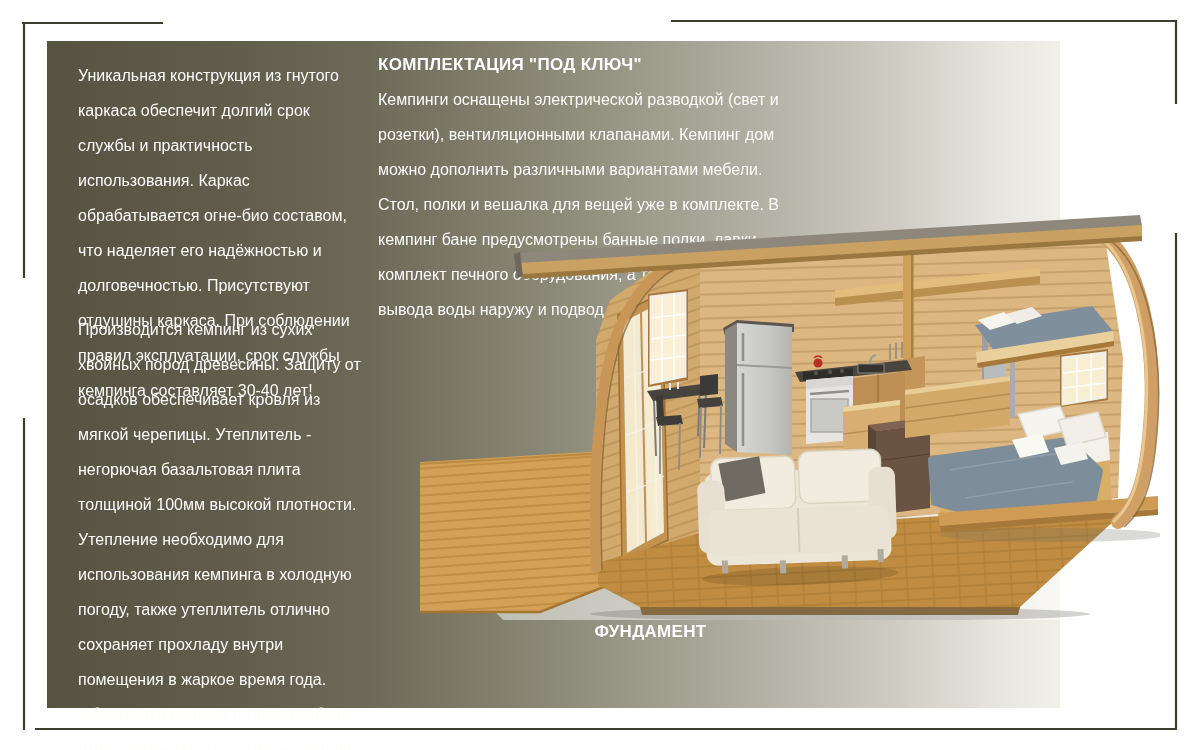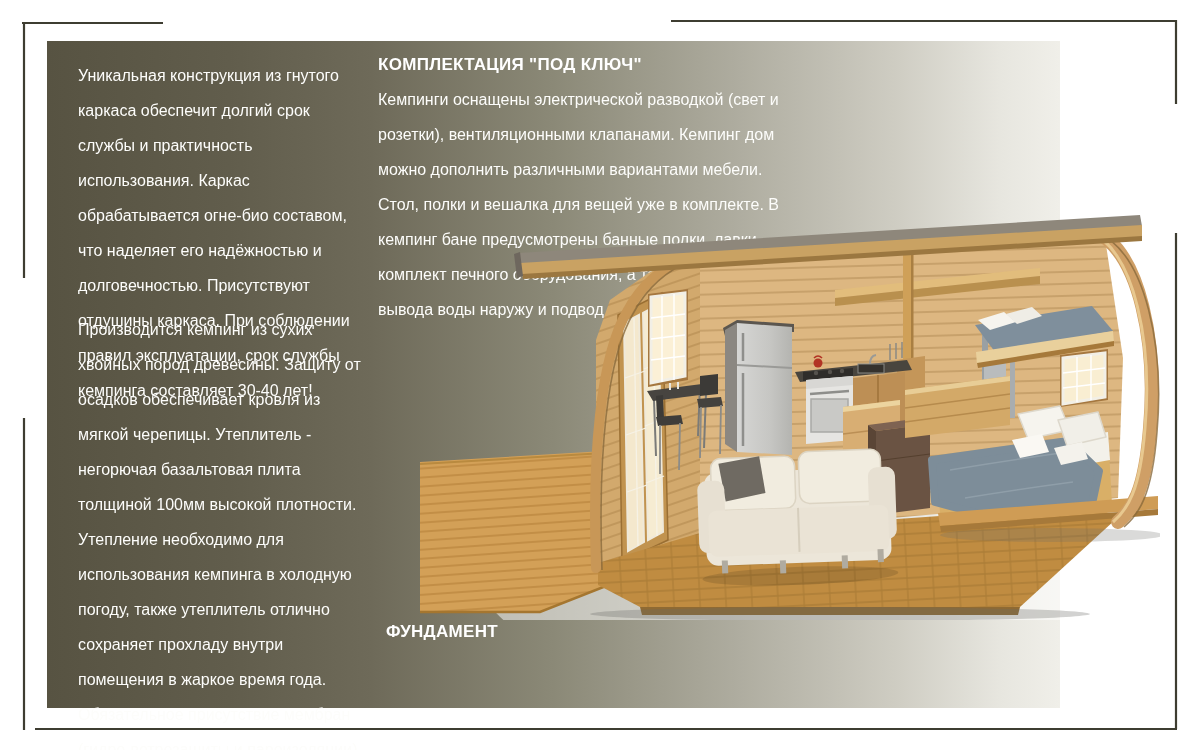--- a/index.html
+++ b/index.html
@@ -19,21 +19,21 @@
   .house-svg{left:420px;top:208px;}
   .sec{position:absolute;color:#ffffff;}
   .sec h2{
     margin:0 0 7px 0;font-size:17px;font-weight:bold;
     letter-spacing:.3px;color:#ffffff;
   }
   .sec p{margin:0;font-size:16px;line-height:35px;font-weight:normal;color:#fdfdfb;}
   .sec-construction{left:78px;top:58px;width:280px;}
   .sec-materials{left:78px;top:312px;width:286px;}
   .sec-equipment{left:378px;top:55px;width:412px;}
-  .sec-foundation{left:386px;top:622px;width:545px;}
+  .sec-foundation{left:378px;top:622px;width:545px;text-align:center;}
 </style>
 </head>
 <body>
 
 <div class="panel"></div>
 
 <svg class="frame-svg" width="1200" height="750" viewBox="0 0 1200 750">
   <g stroke="#3e3d31" stroke-width="2.2">
     <line x1="22" y1="23" x2="163" y2="23"></line>
     <line x1="671" y1="21" x2="1177" y2="21"></line>

